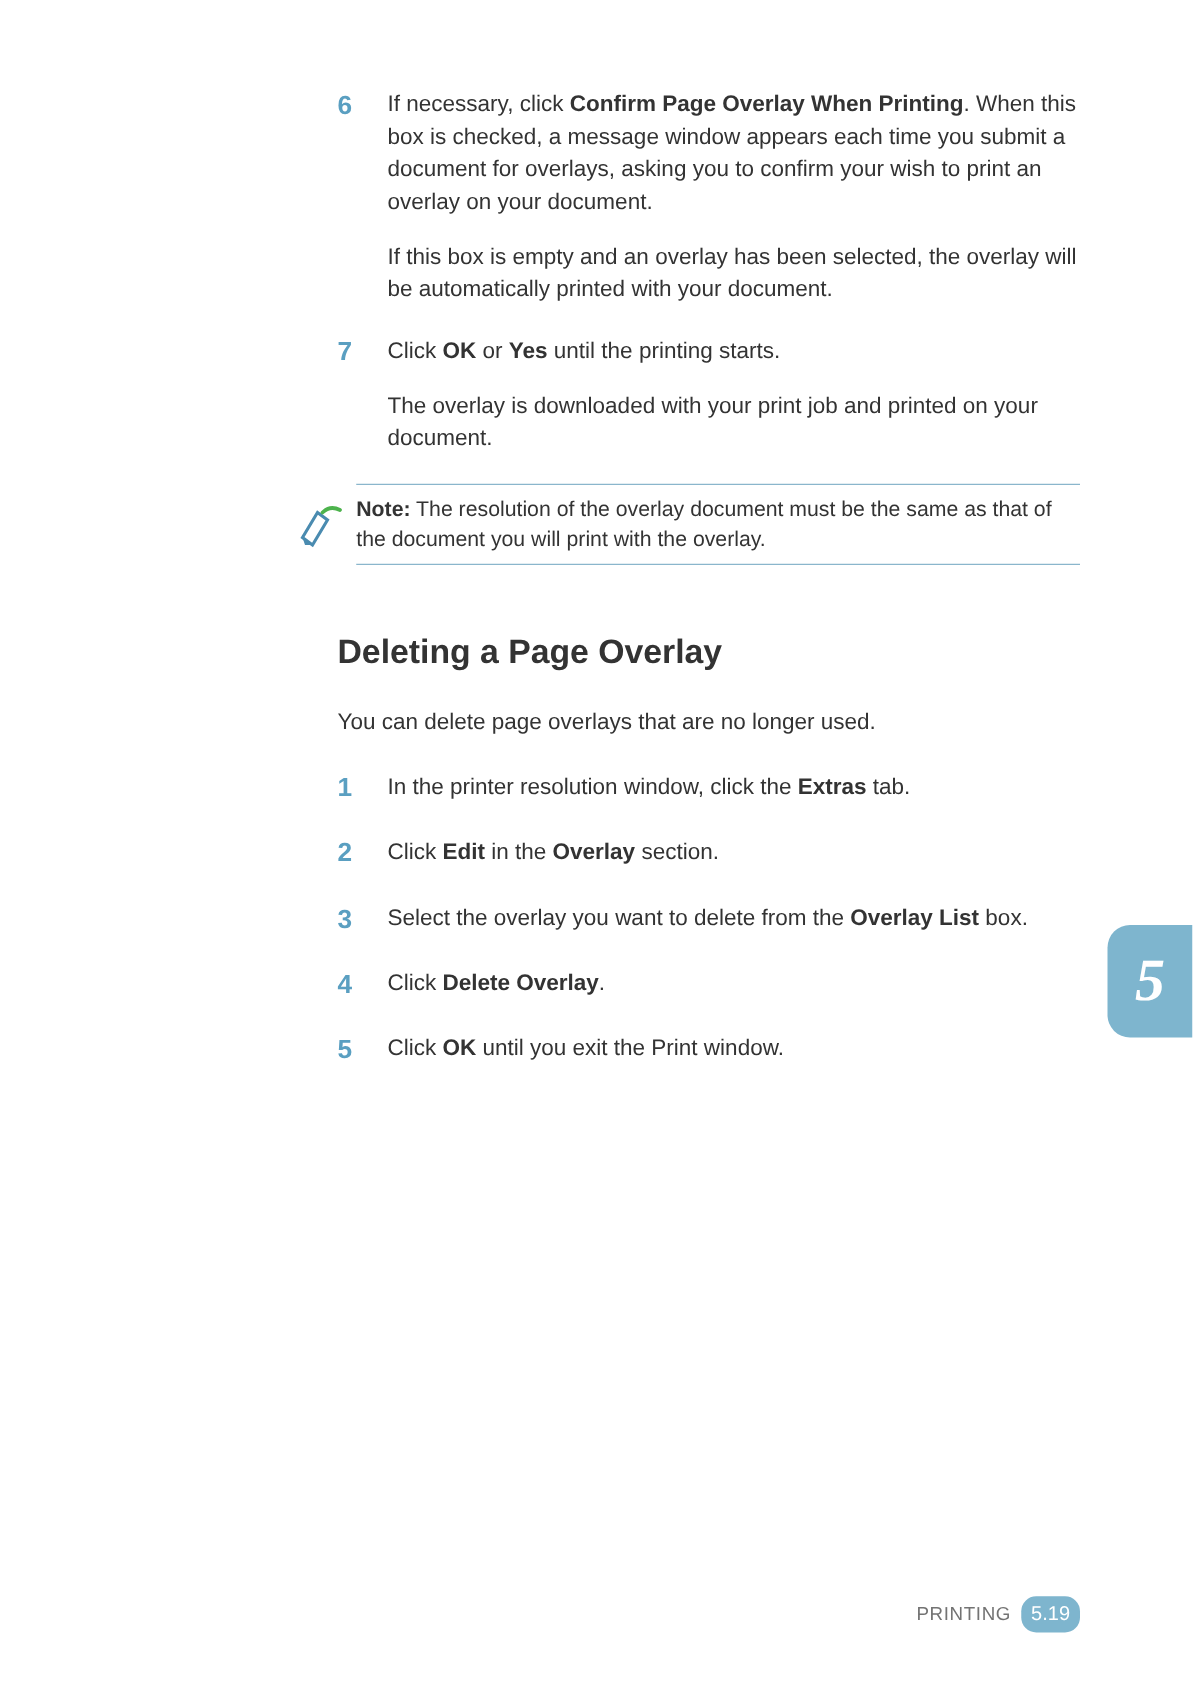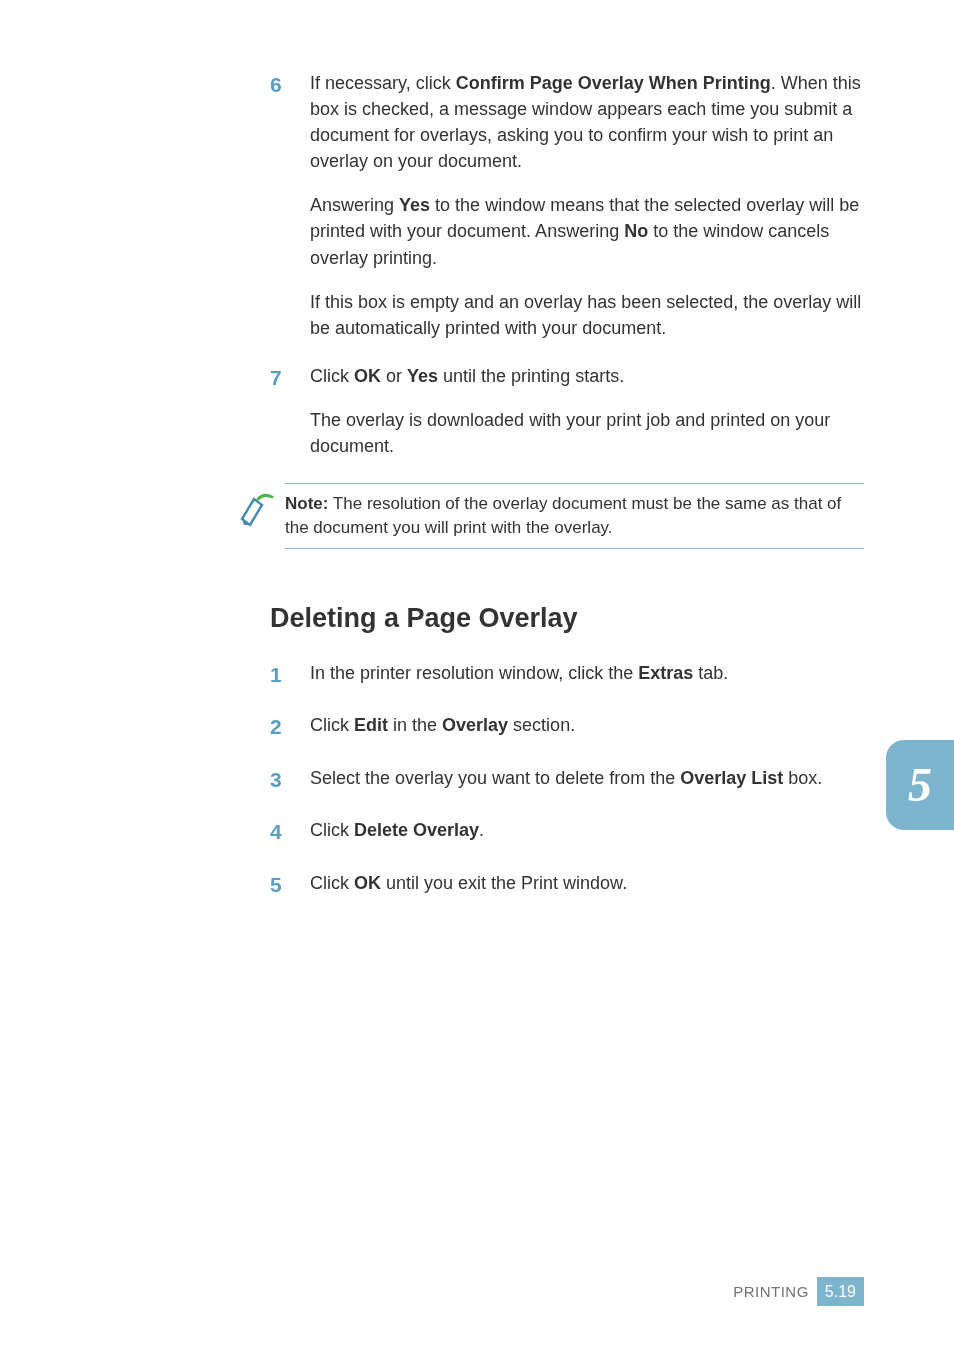--- a/index.html
+++ b/index.html
@@ -32,21 +32,21 @@
   }
   .step-body p {
     margin-bottom: 18px;
   }
   .step-body p:last-child {
     margin-bottom: 0;
   }
   .bold { font-weight: bold; }
   .note-block {
     display: flex;
-    align-items: flex-start;
+    align-items: center;
     margin-left: -30px;
     margin-top: 24px;
     margin-bottom: 50px;
   }
   .note-icon {
     width: 45px;
     flex-shrink: 0;
     margin-top: 8px;
   }
   .note-text {
@@ -99,34 +99,34 @@
     font-variant: small-caps;
     letter-spacing: 0.5px;
     color: #737373;
     margin-right: 8px;
   }
   .page-box {
     background: #7eb5ce;
     color: #ffffff;
     padding: 3px 8px;
     font-size: 16px;
+    border-radius: 12px;
   }
   .page-box .dot { color: #ffffff; }
 </style>
 </head>
 <body>
 
 <div class="content">
 
   <div id="steps-a">
       <div class="step">
         <div class="step-num">6</div>
         <div class="step-body">
           <p><span>If necessary, click </span><span class="bold">Confirm Page Overlay When Printing</span><span>. When this box is checked, a message window appears each time you submit a document for overlays, asking you to confirm your wish to print an overlay on your document.</span></p>
-          <p><span>Answering </span><span class="bold">Yes</span><span> to the window means that the selected overlay will be printed with your document. Answering </span><span class="bold">No</span><span> to the window cancels overlay printing.</span></p>
           <p><span>If this box is empty and an overlay has been selected, the overlay will be automatically printed with your document.</span></p>
         </div>
       </div>
       <div class="step">
         <div class="step-num">7</div>
         <div class="step-body">
           <p><span>Click </span><span class="bold">OK</span><span> or </span><span class="bold">Yes</span><span> until the printing starts.</span></p>
           <p><span>The overlay is downloaded with your print job and printed on your document.</span></p>
         </div>
       </div>
@@ -140,20 +140,21 @@
         <path d="M 2 28 L 10 34 L 4 34 Z" fill="#4a8bb0"></path>
       </svg>
     </div>
     <div class="note-text">
       <span class="bold">Note:</span><span> The resolution of the overlay document must be the same as that of the document you will print with the overlay.</span>
     </div>
   </div>
 
   <h2 class="section-heading">Deleting a Page Overlay</h2>
 
+  <p class="intro-text">You can delete page overlays that are no longer used.</p>
 
   <div id="steps-b">
       <div class="step">
         <div class="step-num">1</div>
         <div class="step-body">
           <p><span>In the printer resolution window, click the </span><span class="bold">Extras</span><span> tab.</span></p>
         </div>
       </div>
       <div class="step">
         <div class="step-num">2</div>

